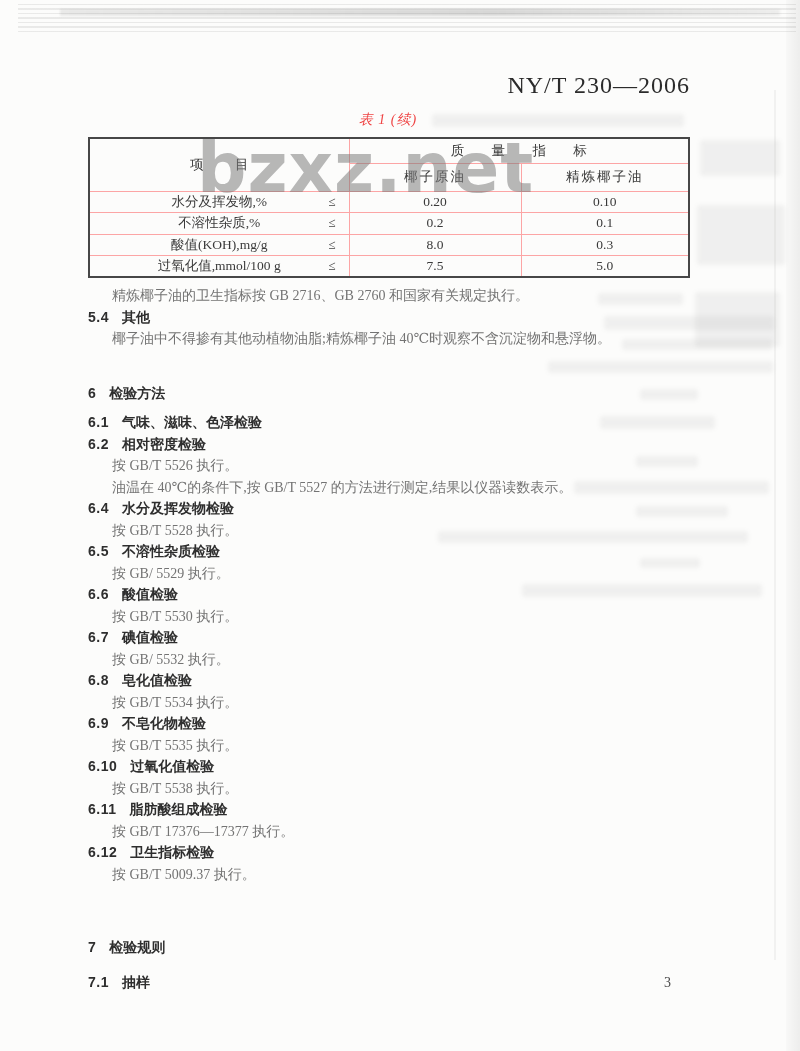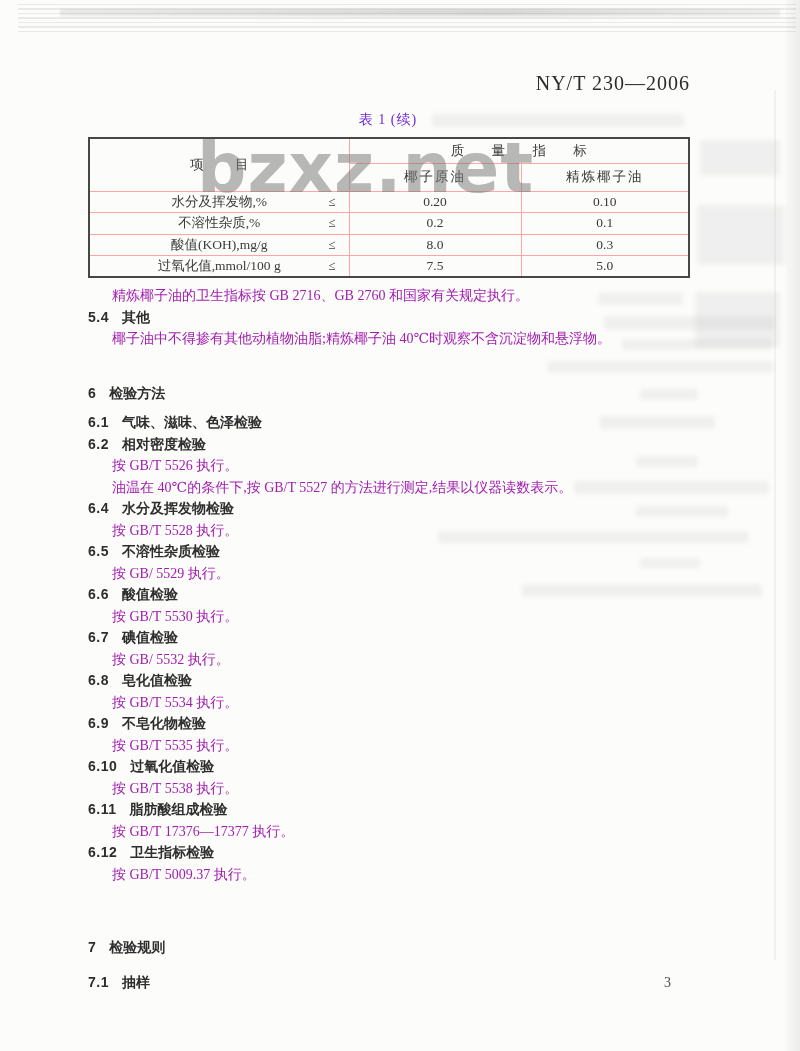--- a/index.html
+++ b/index.html
@@ -26,26 +26,26 @@
   .scan-vline {
     position:absolute; left:774px; top:90px; width:2px; height:870px;
     background:rgba(0,0,0,0.045); z-index:1;
   }
   .bleed {
     position:absolute; background:#8a8a8a; opacity:0.10; filter:blur(2px);
     border-radius:2px; z-index:1;
   }
   
   .doc-code {
-    position:absolute; top:72px; right:110px; font-size:20px; letter-spacing:1px;
+    position:absolute; top:72px; right:110px; font-size:24px; letter-spacing:1px;
     color:#2b2b2b; z-index:2;
   }
   
   .tbl-wrap { position:absolute; left:88px; top:110px; width:600px; z-index:2; }
-  .tbl-title { text-align:center; font-size:14px; height:20px; line-height:20px; color:#6d28d9; margin-bottom:7px; letter-spacing:1px; }
+  .tbl-title { text-align:center; font-size:14px; height:20px; line-height:20px; color:#ef4444; margin-bottom:7px; letter-spacing:1px;font-style:italic; }
   table.spec { border-collapse:collapse; width:600px; table-layout:fixed; border:2px solid #474747; }
   table.spec td {
     border:1px solid #fca5a5; font-size:13.5px; color:#3a3a3a;
     text-align:center; vertical-align:middle; overflow:hidden; white-space:nowrap;
   }
   .item-head { letter-spacing:14px; text-indent:14px; font-size:14px; }
   .q-head { height:25px; letter-spacing:12px; text-indent:12px; font-size:14px; }
   .sub-head { height:28px; letter-spacing:2px; }
   .data-row td { height:21.5px; }
   .item-cell { position:relative; }
@@ -55,21 +55,21 @@
     position:absolute; left:197px; top:134px; z-index:4;
     font-family:"DejaVu Sans","Liberation Sans",sans-serif; font-weight:bold;
     font-size:69px; line-height:1; letter-spacing:1px;
     color:rgba(118,118,118,0.52); filter:blur(0.4px); pointer-events:none;
   }
   
   .flow { position:absolute; left:88px; right:60px; z-index:2; }
   .line { height:21.5px; line-height:21.5px; white-space:nowrap; }
   .sec-h { font-family:"Liberation Sans","DejaVu Sans",sans-serif; font-weight:700; font-size:14px; color:#2e2e2e; }
   .sec-h .num { display:inline-block; margin-right:13px; letter-spacing:0.5px; }
-  .sec-b { padding-left:24px; font-size:14px; color:#a21caf; }
+  .sec-b { padding-left:24px; font-size:14px; color:#737373; }
   .page-num { position:absolute; left:664px; top:975px; font-size:14px; color:#4a4a4a; z-index:2; }
 </style>
 </head>
 <body>
 
 <div class="page">
 
   <div class="scan-top"></div>
   <div class="scan-top2"></div>
   <div class="scan-right-band"></div>

